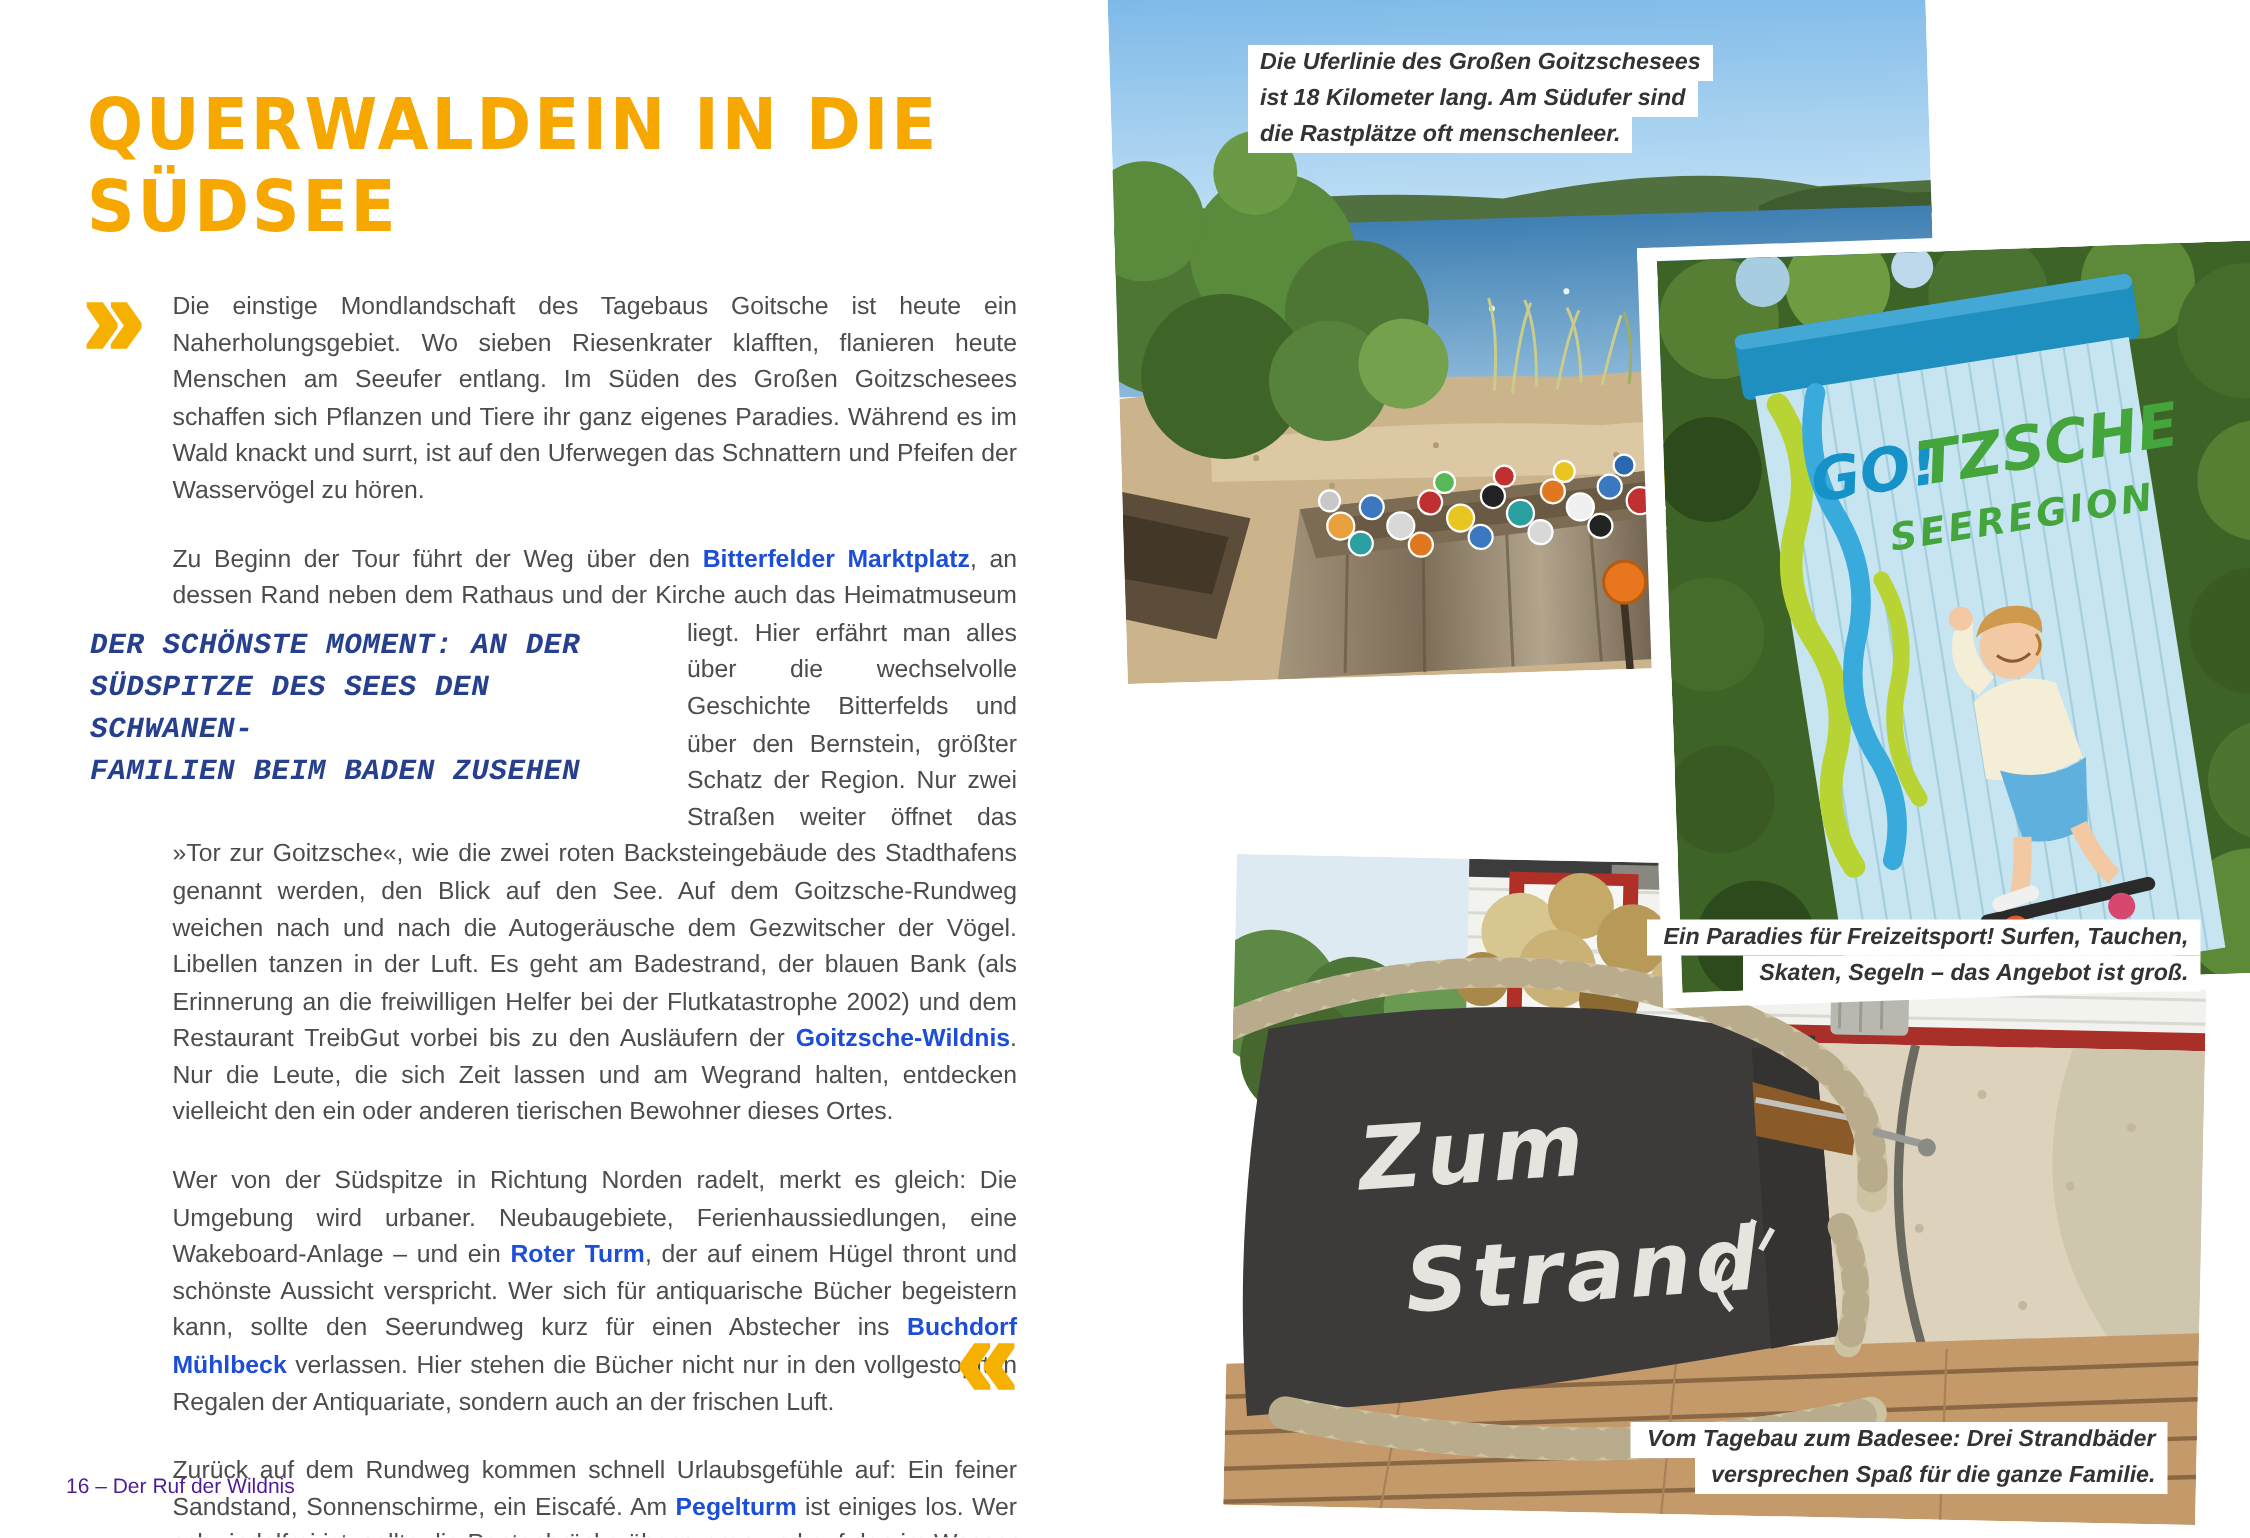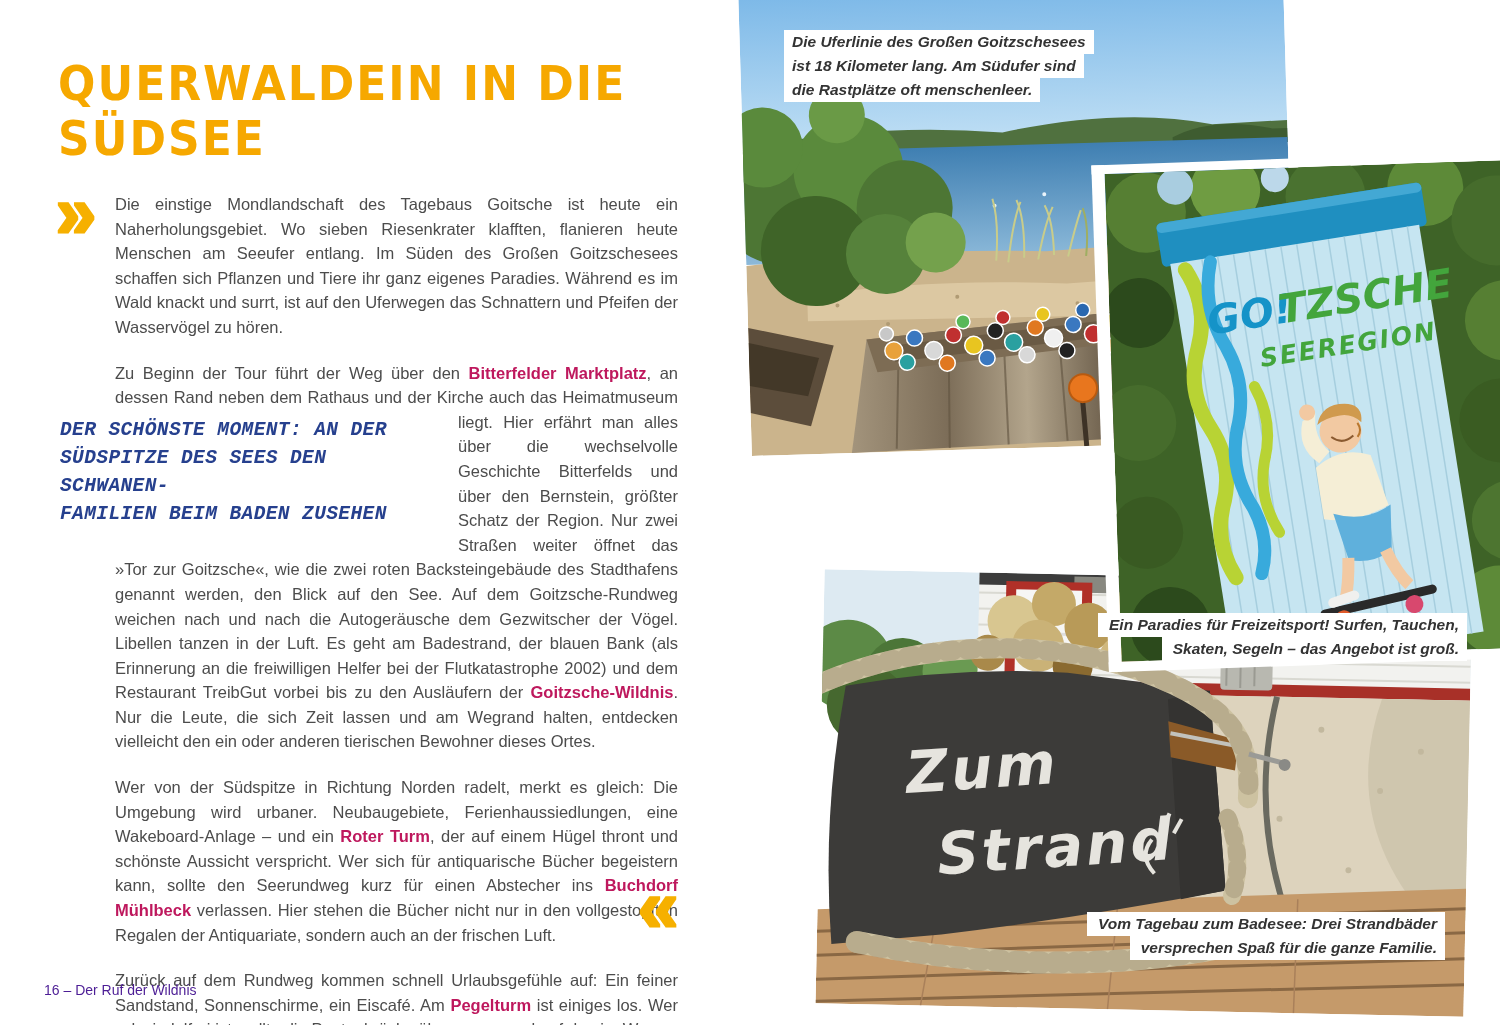--- a/index.html
+++ b/index.html
@@ -8,21 +8,21 @@
   .page{position:relative;width:1500px;height:1025px;overflow:hidden;background:#fff;}
 
   
   .title{position:absolute;left:58px;top:56px;width:660px;
          font-family:"DejaVu Sans","Liberation Sans",sans-serif;
          font-size:44px;font-weight:900;letter-spacing:2px;color:#f6a800;
          text-transform:uppercase;transform:scaleY(1.08);transform-origin:left top;}
   .article{position:absolute;left:60px;top:192px;width:618px;font-size:16.5px;
            line-height:24.6px;text-align:justify;}
   .article p{margin:0 0 21px 0;padding-left:55px;}
-  .article b{color:#be185d;}
+  .article b{color:#1d4ed8;}
   .lead-quote-open{position:absolute;left:-4px;top:-16px;color:#f6b000;
         font-size:72px;font-weight:900;line-height:1;letter-spacing:-6px;
         -webkit-text-stroke:3px #f6b000;}
   .lead-quote-close{position:absolute;left:578px;top:678px;color:#f6b000;
         font-size:72px;font-weight:900;line-height:1;letter-spacing:-6px;
         -webkit-text-stroke:3px #f6b000;}
   .pullquote{float:left;width:372px;margin:6px 26px 8px -55px;
         color:#26408e;font-style:italic;font-weight:800;
         font-size:19.5px;line-height:28px;letter-spacing:.4px;
         text-transform:uppercase;text-align:left;font-family:Liberation Mono, monospace;}
@@ -33,23 +33,23 @@
   .photo svg{display:block;}
   .photo-lake{left:745px;top:-10px;width:545px;height:458px;transform:rotate(-1.7deg);z-index:1;}
   .photo-strand{left:820px;top:576px;width:648px;height:434px;transform:rotate(1.2deg);z-index:2;}
   .photo-go{left:1100px;top:158px;width:412px;height:488px;transform:rotate(-2deg);z-index:3;
             border-left:13px solid #fff;border-top:9px solid #fff;border-bottom:10px solid #fff;}
 
   
   .cap{position:absolute;z-index:6;font-size:15.5px;font-style:italic;font-weight:600;color:#333;}
   .cap .ln{display:table;background:#fff;padding:2px 8px 3px;line-height:19px;white-space:nowrap;}
   .cap.right .ln{margin-left:auto;padding-left:11px;}
-  .cap1{left:784px;top:30px;}
+  .cap1{left:832px;top:30px;}
   .cap2{right:33px;top:613px;text-align:right;}
-  .cap3{right:55px;top:912px;text-align:right;}
+  .cap3{right:55px;top:948px;text-align:right;}
 </style>
 </head>
 <body>
 
 <div class="page">
 
   <div class="title">Querwaldein in die Südsee</div>
 
   <div class="article">
     <span class="lead-quote-open">»</span>

